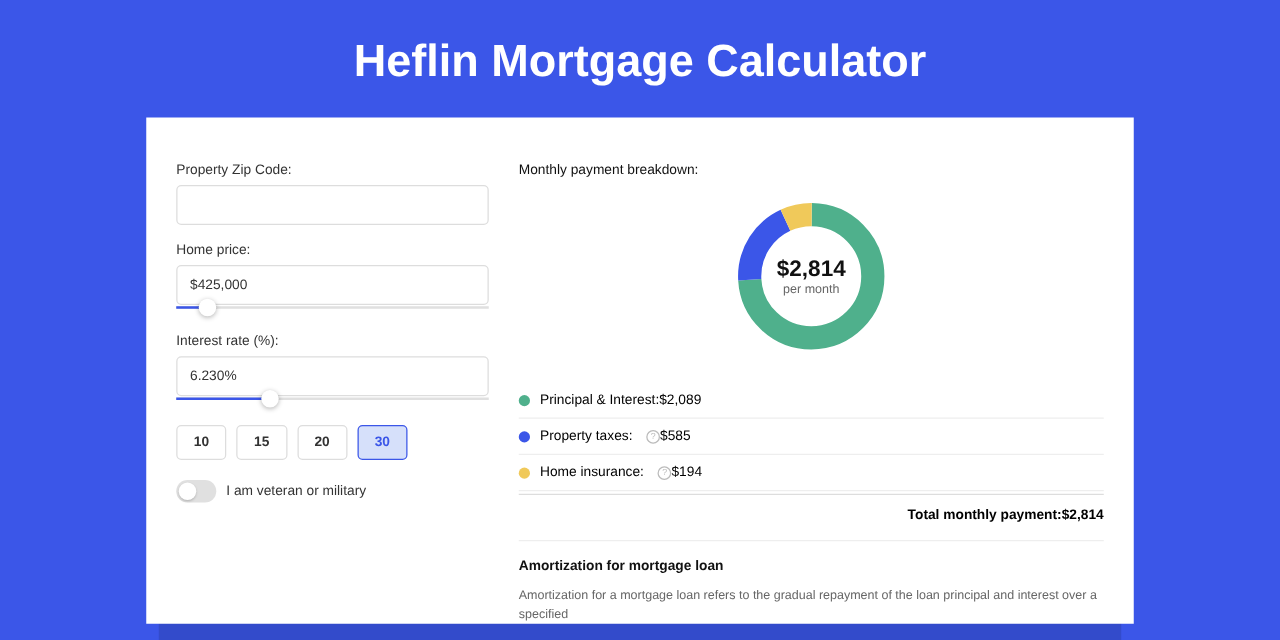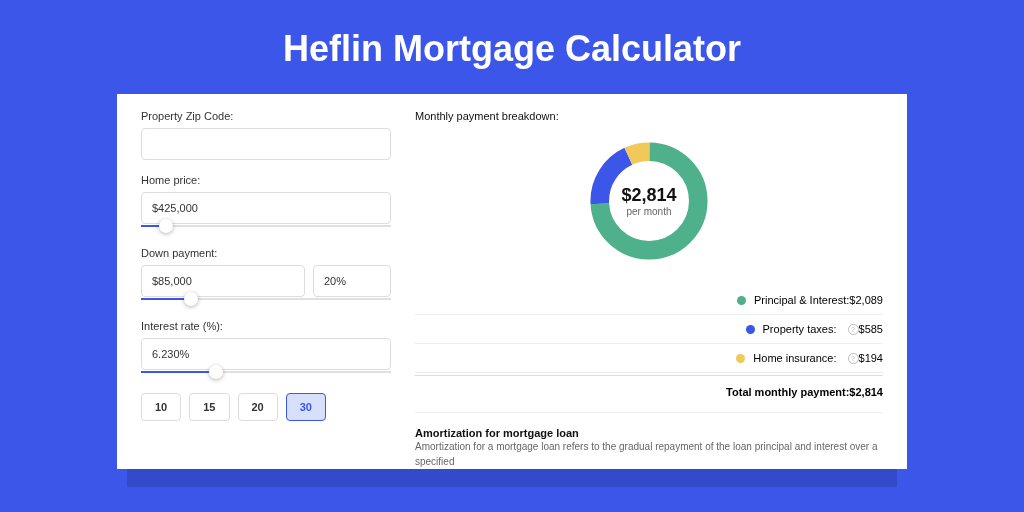--- a/index.html
+++ b/index.html
@@ -1,18 +1,18 @@
 <!DOCTYPE html>
 <html><head>
 <meta charset="utf-8">
 <style>
 *{box-sizing:border-box;margin:0;padding:0;font-family:-apple-system,BlinkMacSystemFont,'Segoe UI',Arial,sans-serif}
 body{background:#3B56E8;width:1024px;height:512px;overflow:hidden}
 .page-title{color:#fff;text-align:center;font-size:36px;font-weight:700;padding:28px 10px 24px}
-.card{background:#fff;width:790px;margin:0 auto;padding:16px 24px 0;display:flex;gap:24px;box-shadow:0 28px 0 -10px rgba(0,0,0,0.12)}
+.card{background:#fff;width:790px;margin:0 auto;padding:36px 24px 0;display:flex;gap:24px;box-shadow:0 28px 0 -10px rgba(0,0,0,0.12)}
 .left{width:250px;flex-shrink:0}
 .right{flex:1}
 .lbl{font-size:11px;color:#333;margin-bottom:6px;display:block}
 .inp{width:100%;border:1px solid #ddd;border-radius:4px;padding:9px 10px;font-size:11px;color:#333;background:#fff}
 .slider{position:relative;height:12px;margin-top:-3px;margin-bottom:2px}
 .slider-track{position:absolute;left:0;right:0;top:4px;height:2px;background:#e0e0e0}
 .slider-fill{position:absolute;left:0;top:4px;height:2px;background:#3B56E8}
 .slider-thumb{position:absolute;top:-2px;width:14px;height:14px;border-radius:50%;background:#fff;box-shadow:0 1px 4px rgba(0,0,0,0.3);transform:translateX(-50%)}
 .field{margin-bottom:14px}
 .row2{display:flex;gap:8px}
@@ -24,27 +24,27 @@
 .toggle-row{display:flex;align-items:center;gap:8px;margin-top:16px}
 .toggle{width:32px;height:18px;border-radius:10px;background:#e0e0e0;position:relative}
 .toggle-knob{position:absolute;width:14px;height:14px;background:#fff;border-radius:50%;top:2px;left:2px;box-shadow:0 1px 2px rgba(0,0,0,0.2)}
 .toggle-lbl{font-size:11px;color:#333}
 .breakdown-title{font-size:11px;font-weight:400;color:#111;margin-bottom:14px}
 .donut-wrap{display:flex;justify-content:center;margin-bottom:20px}
 .donut{position:relative;width:130px;height:130px}
 .donut-center{position:absolute;top:50%;left:50%;transform:translate(-50%,-50%);text-align:center}
 .big-val{font-size:18px;font-weight:700;color:#111}
 .sub-val{font-size:10px;color:#666}
-.legend-row{display:flex;align-items:center;justify-content:flex-end;padding:8px 0;border-bottom:1px solid #eee;font-size:11px}
+.legend-row{display:flex;align-items:center;justify-content:flex-start;padding:8px 0;border-bottom:1px solid #eee;font-size:11px}
 .legend-row:last-of-type{border-bottom:none}
 .legend-left{display:flex;align-items:center;gap:8px}
 .dot{width:9px;height:9px;border-radius:50%}
 .info-ico{display:inline-flex;width:11px;height:11px;border:1px solid #bbb;border-radius:50%;align-items:center;justify-content:center;font-size:7px;color:#bbb;margin-left:3px}
 .total-row{display:flex;justify-content:flex-end;padding:10px 0 14px;font-size:11px;font-weight:700;border-top:1px solid #ddd;margin-top:2px}
-.amort-title{font-size:11px;font-weight:700;color:#111;margin-bottom:0;padding-top:14px;border-top:1px solid #eee}
+.amort-title{font-size:11px;font-weight:700;color:#111;margin-bottom:10px;padding-top:14px;border-top:1px solid #eee}
 .amort-text{font-size:10px;color:#666;line-height:1.5}
 </style>
 </head>
 <body>
 
 <h1 class="page-title">Heflin Mortgage Calculator</h1>
 
 <div class="card">
   <div class="left">
 
@@ -56,52 +56,46 @@
     <div class="field">
       <label class="lbl">Home price:</label>
       <input class="inp" value="$425,000" style="">
       <div class="slider">
         <div class="slider-track"></div>
         <div class="slider-fill" style="width:10%"></div>
         <div class="slider-thumb" style="left:10%"></div>
       </div>
     </div>
 
-    <div class="field">
-      <label class="lbl">Down payment:</label>
-      <div class="row2">
-        <input class="inp" value="$85,000" style="">
-        <input class="inp" value="20%" style="">
-      </div>
-      <div class="slider">
-        <div class="slider-track"></div>
-        <div class="slider-fill" style="width:20%"></div>
-        <div class="slider-thumb" style="left:20%"></div>
-      </div>
-    </div>
 
     <div class="field">
       <label class="lbl">Interest rate (%):</label>
       <input class="inp" value="6.230%" style="">
       <div class="slider">
         <div class="slider-track"></div>
         <div class="slider-fill" style="width:30%"></div>
         <div class="slider-thumb" style="left:30%"></div>
       </div>
     </div>
 
     <div class="field">
       <div class="period-row">
         <button class="period-btn">10</button>
         <button class="period-btn">15</button>
         <button class="period-btn">20</button>
         <button class="period-btn active">30</button>
       </div>
     </div>
 
+    <div class="toggle-row">
+      <div class="toggle">
+        <div class="toggle-knob"></div>
+      </div>
+      <span class="toggle-lbl">I am veteran or military</span>
+    </div>
 
   </div>
 
   <div class="right">
     <div class="breakdown-title">Monthly payment breakdown:</div>
 
     <div class="donut-wrap">
       <div class="donut">
         <svg width="130" height="130" viewBox="0 0 42 42">
           <circle cx="21" cy="21" r="15.9155" fill="none" stroke="#4FB08C" stroke-width="6" stroke-dasharray="74 26" stroke-dashoffset="25"></circle>

